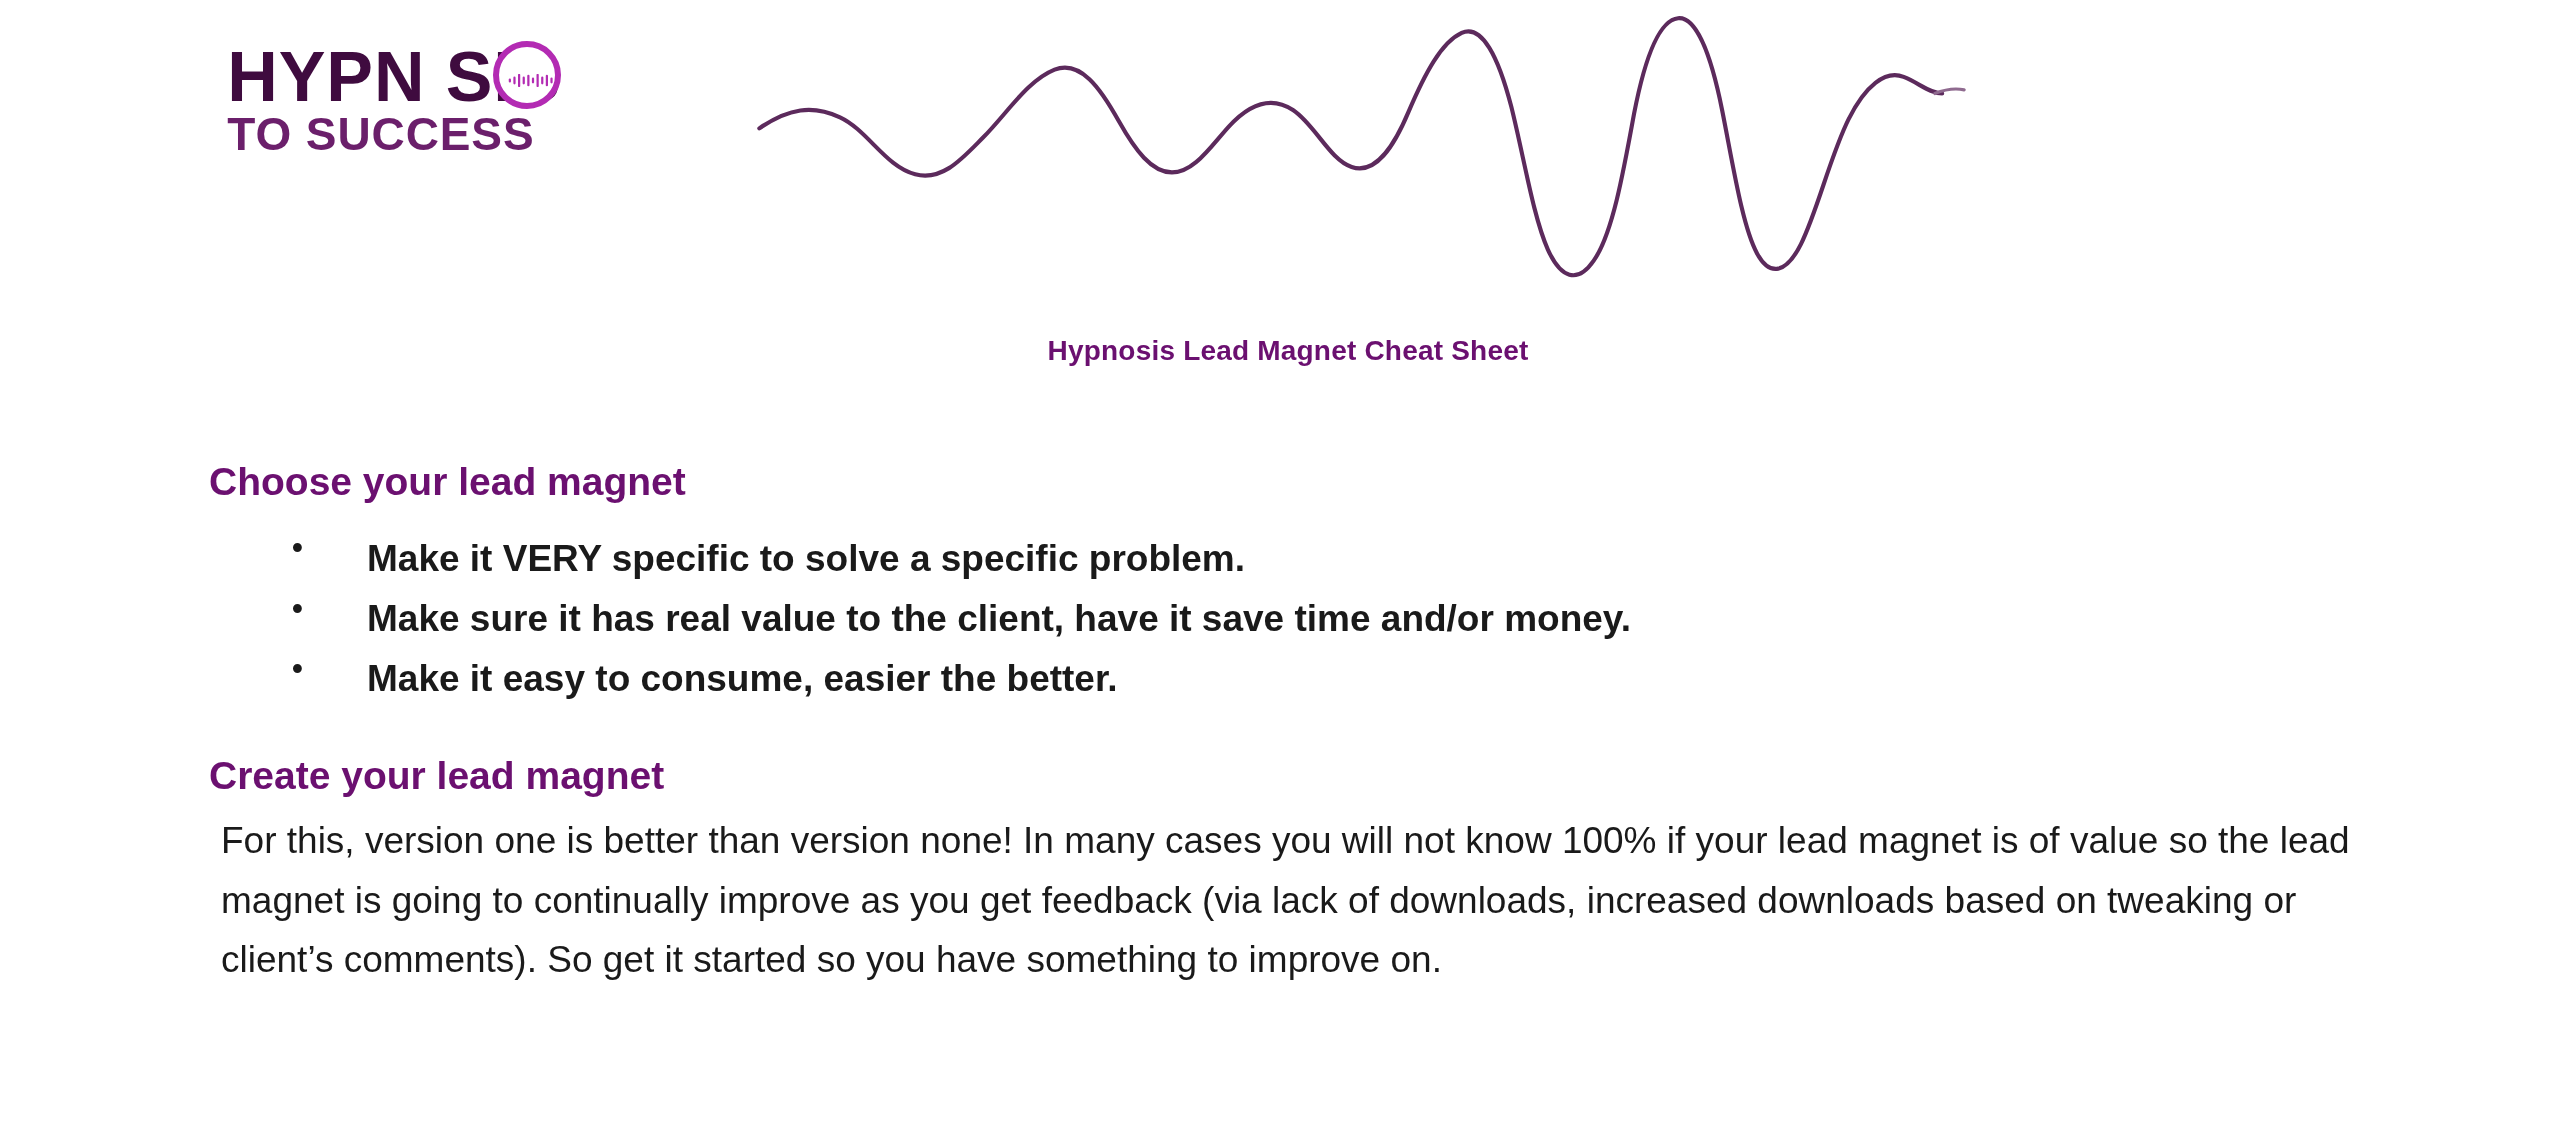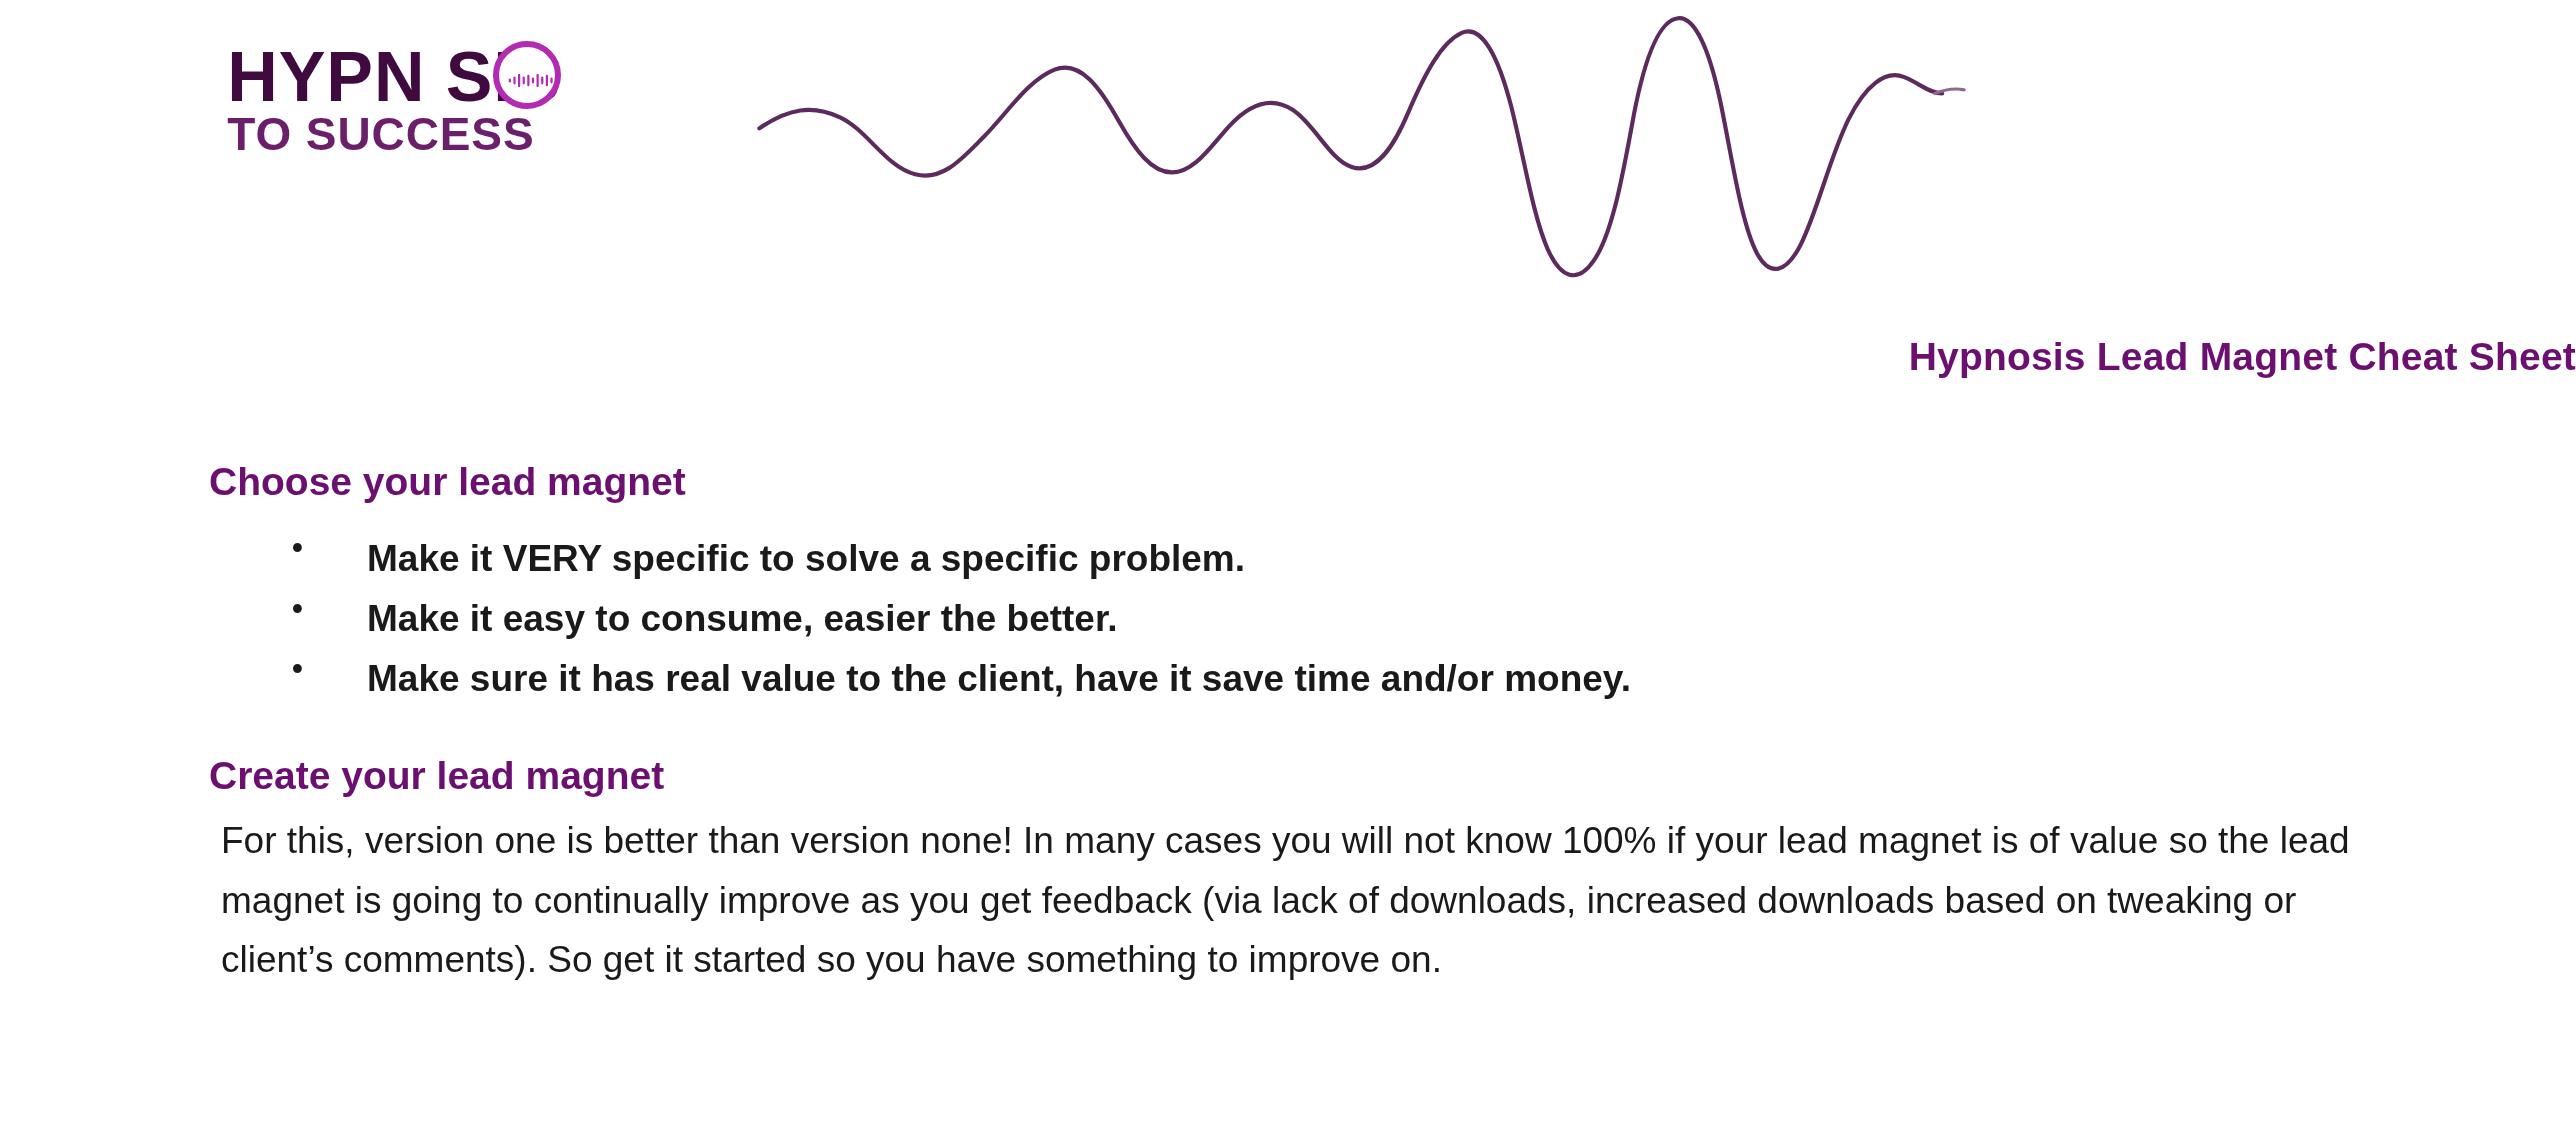--- a/index.html
+++ b/index.html
@@ -87,24 +87,24 @@
     height: 303px;
   }
   .waveform svg { display: block; }
 
   
   .doc-title {
     position: absolute;
     left: 0;
     top: 335px;
     width: 2576px;
-    text-align: right;
-    font-family: "Liberation Sans", sans-serif;
-    font-weight: bold;
-    font-size: 39px;
+    text-align: center;
+    font-family: "Liberation Sans", sans-serif;
+    font-weight: bold;
+    font-size: 28px;
     color: #6b1070;
     letter-spacing: 0.2px;
   }
 
   
   .content {
     position: absolute;
     left: 209px;
     top: 460px;
     width: 2200px;
@@ -216,22 +216,22 @@
   </div>
 
   <div class="doc-title">Hypnosis Lead Magnet Cheat Sheet</div>
 
   <div class="content">
 
     <h2 class="section-heading">Choose your lead magnet</h2>
 
     <ul class="bullet-list">
       <li class="bullet-item">Make it VERY specific to solve a specific problem.</li>
+      <li class="bullet-item">Make sure it has real value to the client, have it save time and/or money.</li>
       <li class="bullet-item">Make it easy to consume, easier the better.</li>
-      <li class="bullet-item">Make sure it has real value to the client, have it save time and/or money.</li>
     </ul>
 
     <div class="spacer-1"></div>
 
     <h2 class="section-heading heading2">Create your lead magnet</h2>
 
     <p class="para">For this, version one is better than version none! In many cases you will not know 100% if your lead magnet is of value so the lead magnet is going to continually improve as you get feedback (via lack of downloads, increased downloads based on tweaking or client’s comments). So get it started so you have something to improve on.</p>
   </div>
 
 </div>

